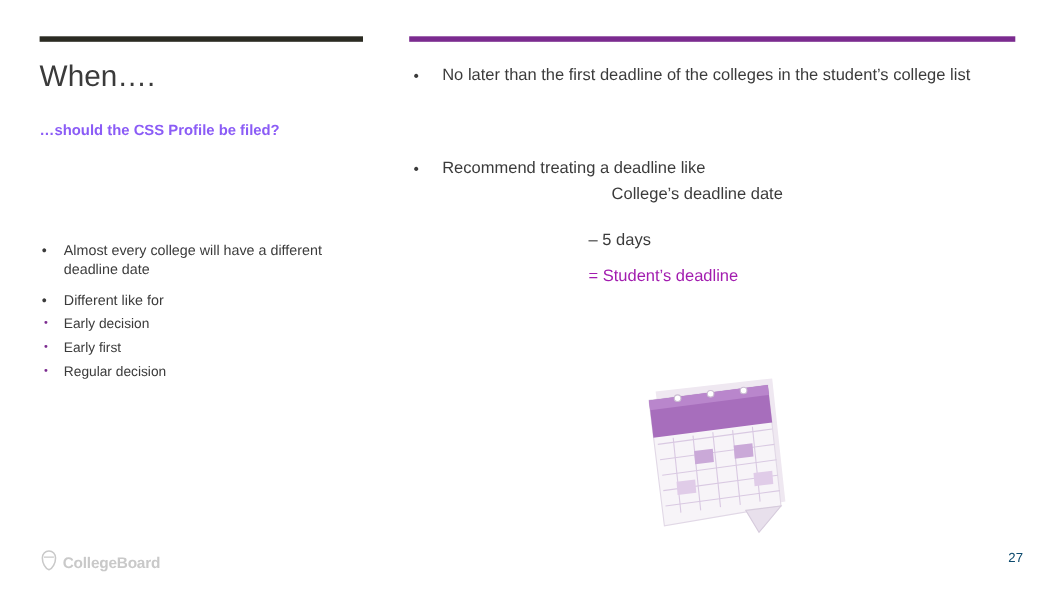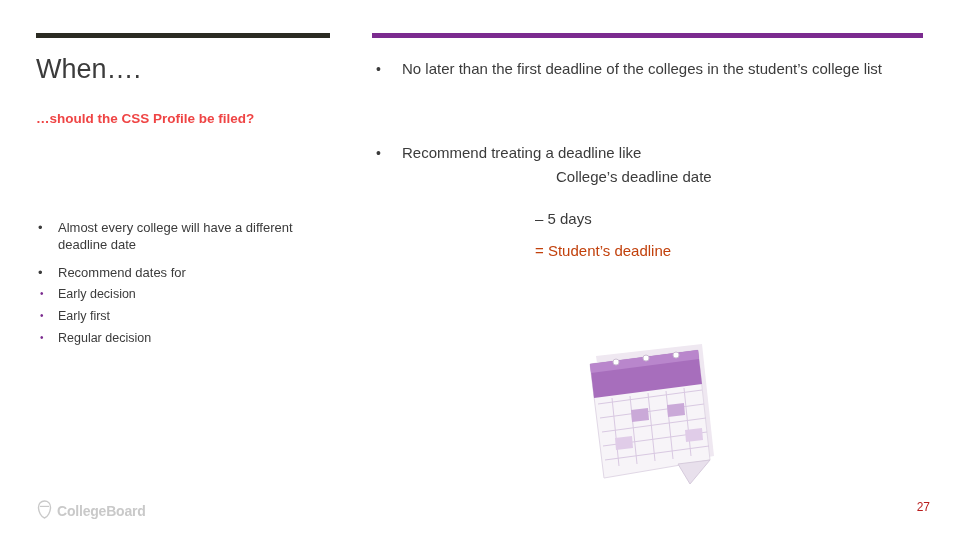--- a/index.html
+++ b/index.html
@@ -52,21 +52,21 @@
     letter-spacing: 0px;
     line-height: 34px;
   }
   .subtitle {
     position: absolute;
     left: 36px;
     top: 110px;
     width: 320px;
     font-size: 13.5px;
     font-weight: bold;
-    color: #ef4444;
+    color: #8b5cf6;
     line-height: 18px;
   }
 
   .left-bullets {
     position: absolute;
     left: 30px;
     top: 219px;
     width: 300px;
   }
   .lb-item {
@@ -145,21 +145,21 @@
     font-size: 15px;
     color: #3b3b3b;
   }
   .calc-2 .underline {
   }
   .calc-3 {
     position: absolute;
     left: 535px;
     top: 242px;
     font-size: 15px;
-    color: #c2410c;
+    color: #a21caf;
   }
 
   
   .calendar-wrap {
     position: absolute;
     left: 582px;
     top: 338px;
     width: 140px;
     height: 150px;
   }
@@ -183,21 +183,21 @@
     font-size: 14px;
     font-weight: bold;
     color: #c9c9c9;
     letter-spacing: -0.2px;
   }
   .page-num {
     position: absolute;
     right: 30px;
     top: 500px;
     font-size: 12px;
-    color: #b91c1c;
+    color: #0c4a6e;
   }
 </style>
 </head>
 <body>
 
 <div class="slide">
 
   <div class="rule-left"></div>
   <div class="rule-right"></div>
 
@@ -206,21 +206,21 @@
 
   <div class="left-bullets">
 
     <div class="lb-item">
       <span class="dot">•</span>
       <span>Almost every college will have a different deadline date</span>
     </div>
 
     <div class="lb-item" style="margin-bottom:2px;">
       <span class="dot">•</span>
-      <span>Recommend dates for</span>
+      <span>Different like for</span>
     </div>
 
     <ul class="sub-list">
       <li class="sub-item">
         <span class="dot">•</span>
         <span>Early decision</span>
       </li>
       <li class="sub-item">
         <span class="dot">•</span>
         <span>Early first</span>

